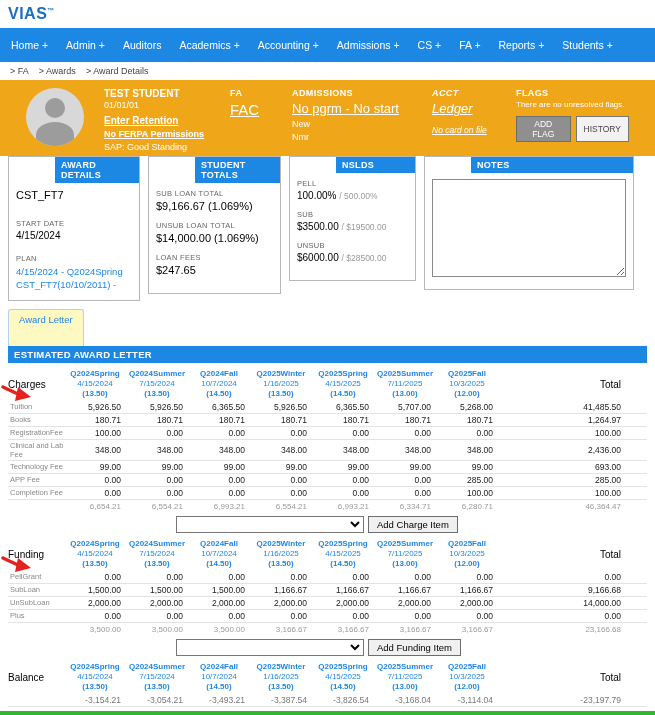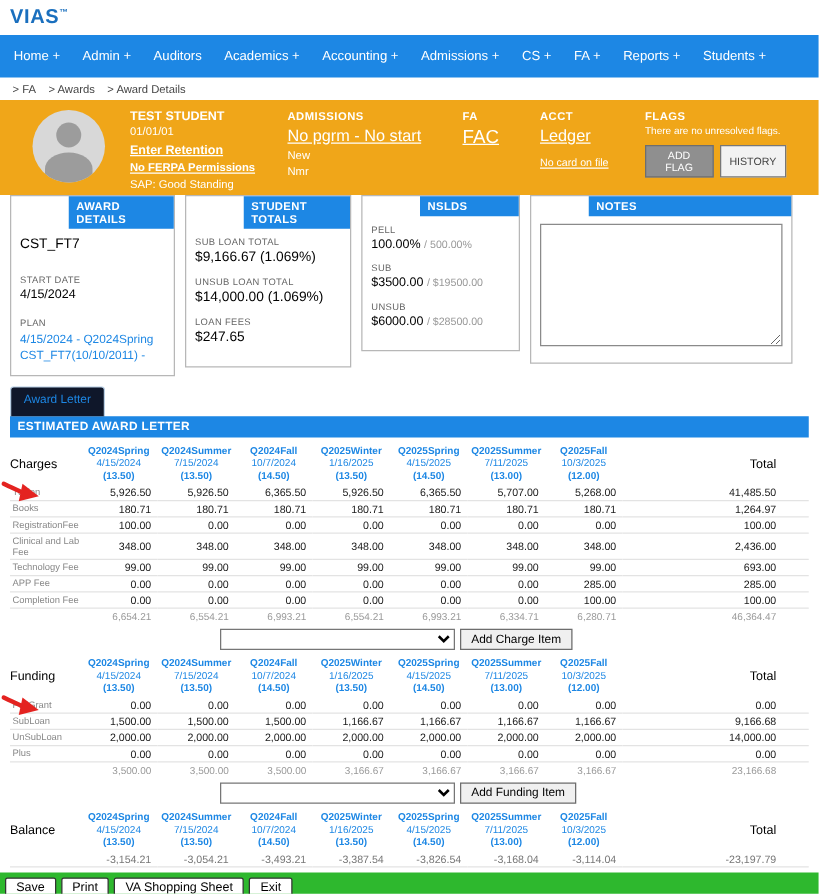--- a/index.html
+++ b/index.html
@@ -27,21 +27,21 @@
   .b-dob { font-size:9px; margin-top:1px; }
   .b-link { display:block; color:#fff; text-decoration:underline; font-size:9px; font-weight:bold; margin-top:3px; cursor:pointer; }
   .b-link.strong { font-size:10px; margin-top:5px; }
   .b-sap { font-size:9px; margin-top:3px; }
   .b-head { font-size:9px; font-weight:bold; letter-spacing:.4px; }
   .b-biglink { display:block; color:#fff; text-decoration:underline; font-size:13px; margin-top:3px; cursor:pointer; }
   .admissions { width:122px; }
   .b-small { font-size:9px; margin-top:3px; }
   .fa-col { width:44px; }
   .fa-link { font-size:15px; }
-  .acct { width:72px; }
+  .acct { width:72px;font-style:italic; }
   .b-link.small { font-size:8.5px; font-weight:normal; margin-top:9px; }
   .flags { flex:1; margin-left:12px; }
   .b-msg { font-size:8px; margin-top:2px; }
   .b-btnrow { margin-top:7px; display:flex; gap:5px; }
   .flag-btn { font-size:8.5px; padding:2px 7px; border:1px solid #777; cursor:pointer; font-family:inherit; }
   .flag-btn.add { background:#8f8f8f; color:#fff; border-color:#6e6e6e; }
   .flag-btn.hist { background:#f2f2f2; color:#444; }
 
   .page-title { font-size:17px; font-weight:400; color:#111; margin:6px 0 5px 9px; }
 
@@ -57,21 +57,21 @@
   .lbl { font-size:7.5px; color:#666; letter-spacing:.3px; }
   .val { font-size:10px; margin:2px 0 13px; }
   .plan-link { display:block; color:var(--blue,#1d87e4); font-size:9.5px; line-height:1.35; margin-top:3px; cursor:pointer; }
   .tot-row { margin-bottom:9px; }
   .tot-val { font-size:11px; margin-top:2px; }
   .nslds-val { font-size:10px; margin-top:2px; }
   .nslds-val .limit { color:#999; font-size:8.5px; }
   .p-notes textarea { width:194px; height:98px; border:1px solid #8a8a8a; resize:both; font-family:inherit; }
 
   .tabstrip { margin:8px 8px 0; display:flex; }
-  .tab { border:1px solid #b9cfe4; border-bottom:none; background:#0f172a; color:var(--blue,#1d87e4); font-size:9.5px; padding:4px 10px 8px; border-radius:3px 3px 0 0; cursor:pointer; }
+  .tab { border:1px solid #b9cfe4; border-bottom:none; background:#fef9c3; color:var(--blue,#1d87e4); font-size:9.5px; padding:4px 10px 21px; border-radius:3px 3px 0 0; cursor:pointer; }
 
   .section-bar { margin:0 8px; background:var(--blue,#1d87e4); color:#fff; font-weight:bold; font-size:9.5px; padding:3px 6px; letter-spacing:.3px; }
 
   .tables { margin:0 8px; }
   .award-table { width:100%; border-collapse:collapse; table-layout:fixed; margin-top:6px; }
   .award-table th { font-weight:normal; }
   .sec-label { text-align:left; font-weight:bold; font-size:10px; vertical-align:middle; color:#000; }
   .term-h { color:var(--blue,#1d87e4); font-size:8px; text-align:center; vertical-align:top; padding-bottom:2px; line-height:1.25; }
   .term-h .t1, .term-h .t3 { font-weight:bold; }
   .total-h { font-size:10px; font-weight:bold; text-align:right; padding-right:26px; vertical-align:middle; color:#000; }
@@ -126,29 +126,29 @@
       <div class="av-head"></div>
       <div class="av-body"></div>
     </div>
     <div class="b-col student">
       <div class="b-name">TEST STUDENT</div>
       <div class="b-dob">01/01/01</div>
       <a class="b-link strong">Enter Retention</a>
       <a class="b-link">No FERPA Permissions</a>
       <div class="b-sap">SAP: Good Standing</div>
     </div>
+    <div class="b-col fa-col">
+      <div class="b-head">FA</div>
+      <a class="b-biglink fa-link">FAC</a>
+    </div>
     <div class="b-col admissions">
       <div class="b-head">ADMISSIONS</div>
       <a class="b-biglink">No pgrm - No start</a>
       <div class="b-small">New</div>
       <div class="b-small">Nmr</div>
-    </div>
-    <div class="b-col fa-col">
-      <div class="b-head">FA</div>
-      <a class="b-biglink fa-link">FAC</a>
     </div>
     <div class="b-col acct">
       <div class="b-head">ACCT</div>
       <a class="b-biglink">Ledger</a>
       <a class="b-link small">No card on file</a>
     </div>
     <div class="b-col flags">
       <div class="b-head">FLAGS</div>
       <div class="b-msg">There are no unresolved flags.</div>
       <div class="b-btnrow">

